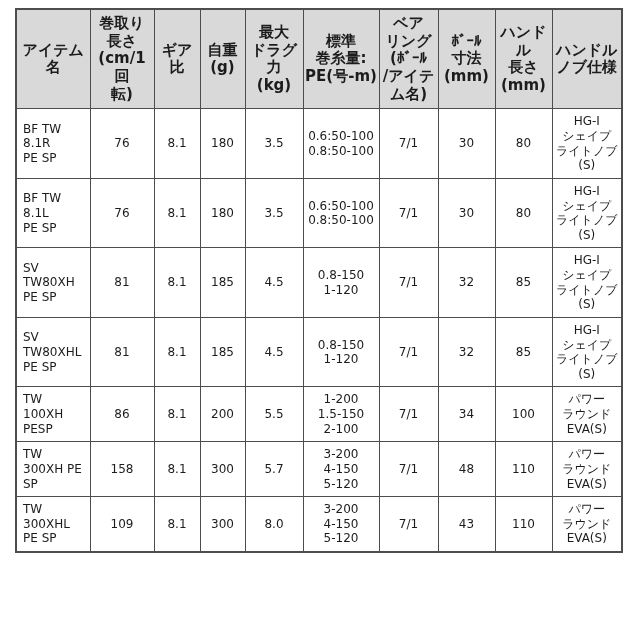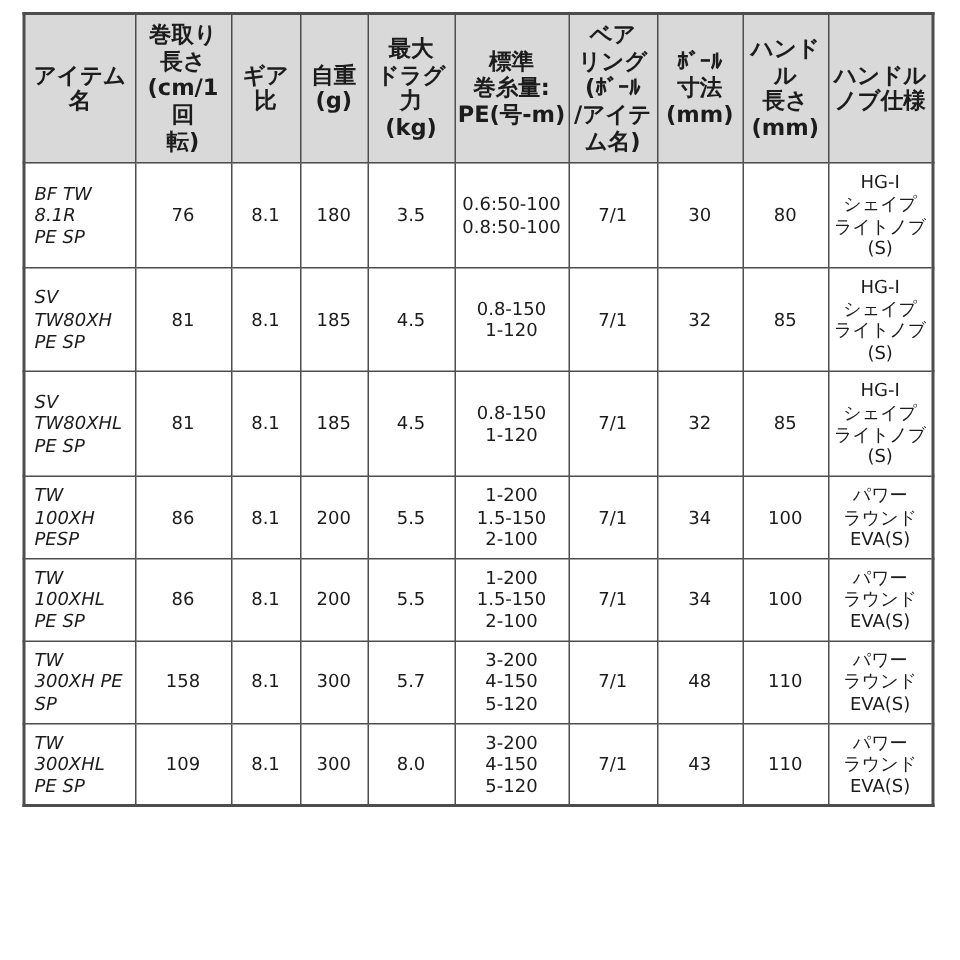--- a/index.html
+++ b/index.html
@@ -32,21 +32,21 @@
     word-break:break-word;
     color:var(--text);
   }
   th{
     background:var(--header-bg);
     font-weight:bold;
     font-size:15px;
     line-height:1.18;
     padding:5px 1px;
   }
-  td.col-item{text-align:left;padding-left:6px;font-style:italic;}
+  td.col-item{text-align:left;padding-left:6px;}
   col.c1{width:74px;} col.c2{width:64px;} col.c3{width:46px;}
   col.c4{width:45px;} col.c5{width:58px;} col.c6{width:76px;}
   col.c7{width:59px;} col.c8{width:57px;} col.c9{width:57px;}
   col.c10{width:70px;}
 </style>
 </head>
 <body>
 
 <div class="table-wrap">
   <table>
@@ -104,20 +104,37 @@
 0.8:50-100</td>
           <td class="col-bearings">7/1</td>
           <td class="col-spool">30</td>
           <td class="col-handle">80</td>
           <td class="col-knob">HG-I
 シェイプ
 ライトノブ
 (S)</td>
         </tr>
         <tr>
+          <td class="col-item">BF TW 8.1L
+PE SP</td>
+          <td class="col-winding">76</td>
+          <td class="col-gear">8.1</td>
+          <td class="col-weight">180</td>
+          <td class="col-drag">3.5</td>
+          <td class="col-capacity">0.6:50-100
+0.8:50-100</td>
+          <td class="col-bearings">7/1</td>
+          <td class="col-spool">30</td>
+          <td class="col-handle">80</td>
+          <td class="col-knob">HG-I
+シェイプ
+ライトノブ
+(S)</td>
+        </tr>
+        <tr>
           <td class="col-item">SV
 TW80XH
 PE SP</td>
           <td class="col-winding">81</td>
           <td class="col-gear">8.1</td>
           <td class="col-weight">185</td>
           <td class="col-drag">4.5</td>
           <td class="col-capacity">0.8-150
 1-120</td>
           <td class="col-bearings">7/1</td>
@@ -157,37 +174,20 @@
 1.5-150
 2-100</td>
           <td class="col-bearings">7/1</td>
           <td class="col-spool">34</td>
           <td class="col-handle">100</td>
           <td class="col-knob">パワー
 ラウンド
 EVA(S)</td>
         </tr>
         <tr>
-          <td class="col-item">TW 100XHL
-PE SP</td>
-          <td class="col-winding">86</td>
-          <td class="col-gear">8.1</td>
-          <td class="col-weight">200</td>
-          <td class="col-drag">5.5</td>
-          <td class="col-capacity">1-200
-1.5-150
-2-100</td>
-          <td class="col-bearings">7/1</td>
-          <td class="col-spool">34</td>
-          <td class="col-handle">100</td>
-          <td class="col-knob">パワー
-ラウンド
-EVA(S)</td>
-        </tr>
-        <tr>
           <td class="col-item">TW
 300XH PE
 SP</td>
           <td class="col-winding">158</td>
           <td class="col-gear">8.1</td>
           <td class="col-weight">300</td>
           <td class="col-drag">5.7</td>
           <td class="col-capacity">3-200
 4-150
 5-120</td>

